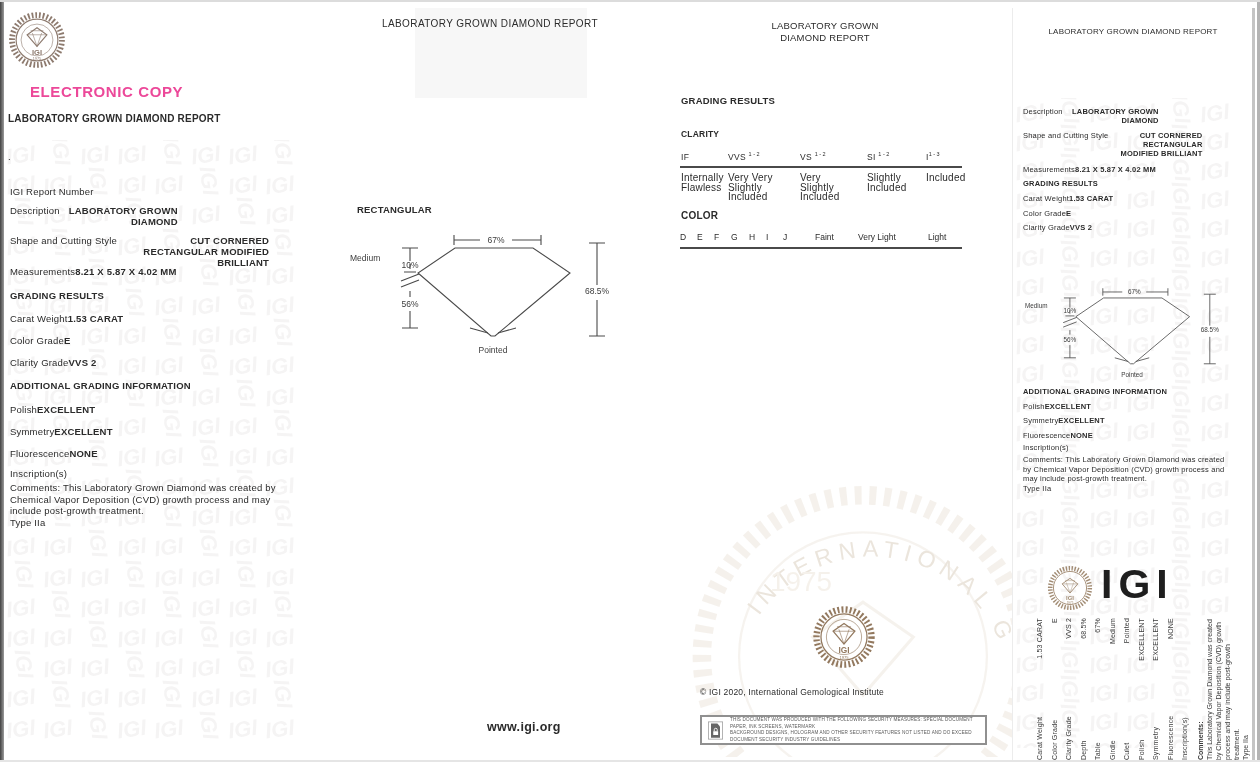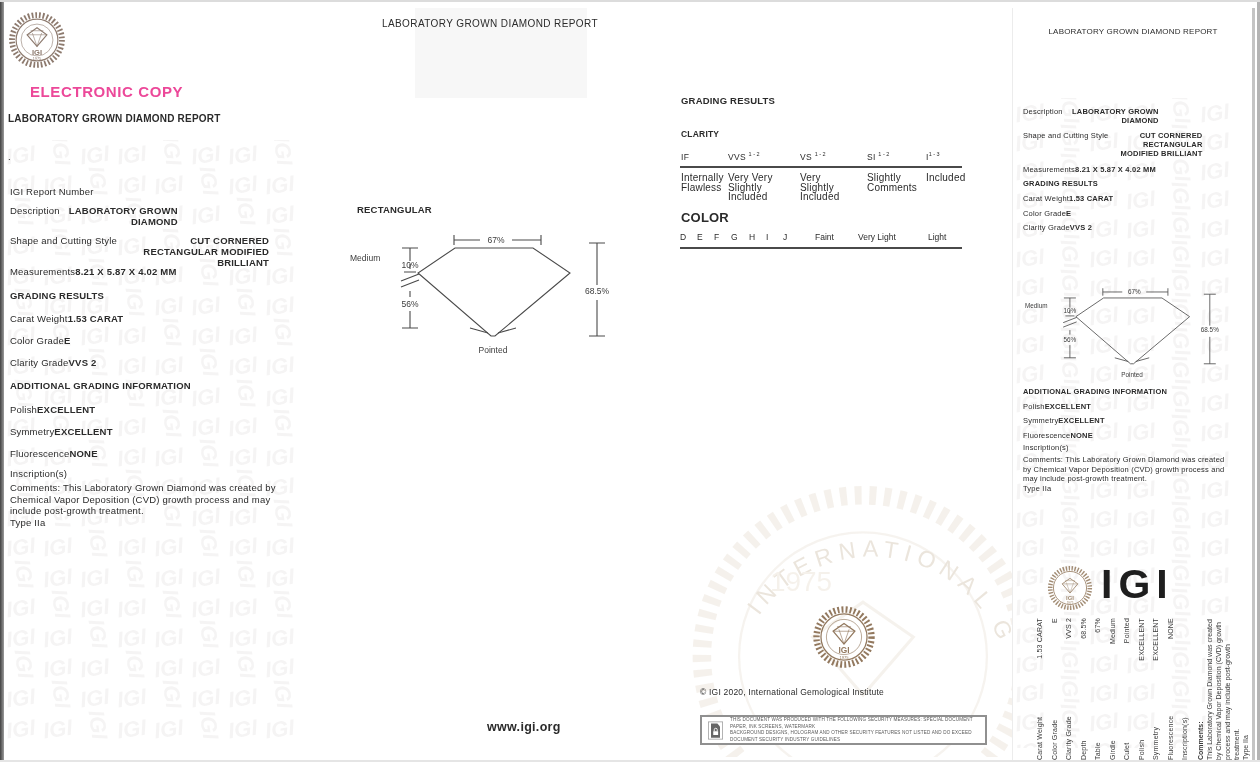--- a/index.html
+++ b/index.html
@@ -278,39 +278,43 @@
     <text x="145" y="129" text-anchor="middle">Pointed</text>
     <path d="M54 24 h16 M62 24 v13 M62 40 v5 M56 48 h12 M53 57 l18 -7 M53 63 l18 -7 M62 67 v6 M62 87 v17 M54 104 h16"></path>
     <text x="62" y="44" text-anchor="middle">10%</text>
     <text x="62" y="83" text-anchor="middle">56%</text>
     <text x="2" y="37">Medium</text>
     <path d="M241 19 h16 M249 19 v42 M249 76 v36 M241 112 h16"></path>
     <text x="249" y="70" text-anchor="middle">68.5%</text>
   </svg>
 
   <div class="t" style="left:382px;top:16px;font-size:10px;letter-spacing:.4px">LABORATORY GROWN DIAMOND REPORT</div>
+  <div class="t" style="left:740px;top:18px;width:170px;text-align:center;font-size:9.5px;white-space:normal;line-height:12px">
+    <div>LABORATORY GROWN</div>
+    <div>DIAMOND REPORT</div>
+  </div>
 
   <div class="t b" style="left:681px;top:93px;font-size:9.5px">GRADING RESULTS</div>
   <div class="t b" style="left:681px;top:127px;font-size:8.5px">CLARITY</div>
   <span class="gcode" style="left:681px;top:149px"><span>IF</span><sup></sup></span>
   <span class="gcode" style="left:728px;top:149px"><span>VVS</span> <sup>1 - 2</sup></span>
   <span class="gcode" style="left:800px;top:149px"><span>VS</span> <sup>1 - 2</sup></span>
   <span class="gcode" style="left:867px;top:149px"><span>SI</span> <sup>1 - 2</sup></span>
   <span class="gcode" style="left:926px;top:149px"><span>I</span><sup>1 - 3</sup></span>
   <div class="gs-rule" style="left:680px;top:164px;width:282px"></div>
   <div class="gdesc" style="left:681px;top:171px;width:46px">Internally
 Flawless</div>
   <div class="gdesc" style="left:728px;top:171px;width:72px">Very Very
 Slightly Included</div>
   <div class="gdesc" style="left:800px;top:171px;width:68px">Very
 Slightly Included</div>
   <div class="gdesc" style="left:867px;top:171px;width:52px">Slightly
-Comments</div>
+Included</div>
   <div class="gdesc" style="left:926px;top:171px;width:40px">Included</div>
-  <div class="t b" style="left:681px;top:208px;font-size:13px">COLOR</div>
+  <div class="t b" style="left:681px;top:208px;font-size:10px">COLOR</div>
   <span class="clet" style="left:680px;top:230px">D</span>
   <span class="clet" style="left:697px;top:230px">E</span>
   <span class="clet" style="left:714px;top:230px">F</span>
   <span class="clet" style="left:731px;top:230px">G</span>
   <span class="clet" style="left:749px;top:230px">H</span>
   <span class="clet" style="left:766px;top:230px">I</span>
   <span class="clet" style="left:783px;top:230px">J</span>
   <span class="clet" style="left:815px;top:230px">Faint</span>
   <span class="clet" style="left:858px;top:230px">Very Light</span>
   <span class="clet" style="left:928px;top:230px">Light</span>

